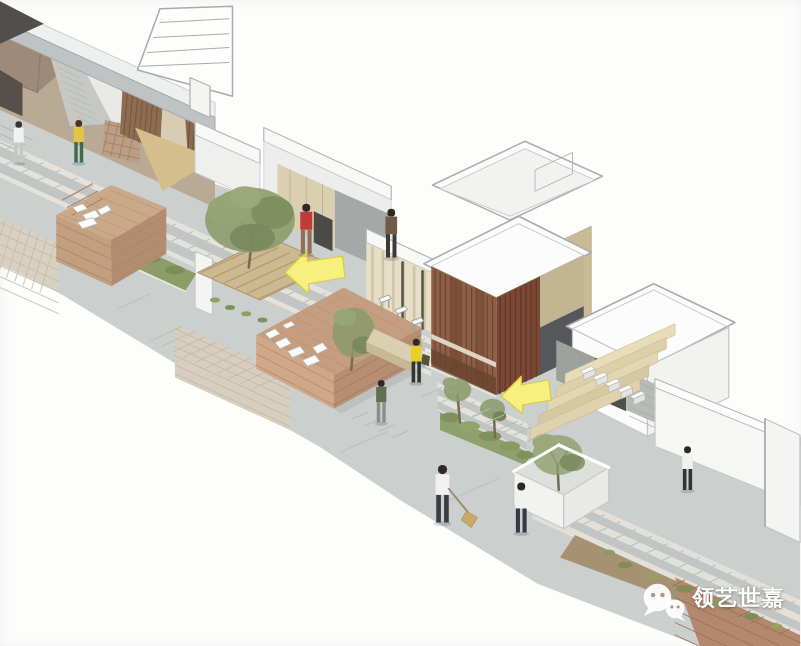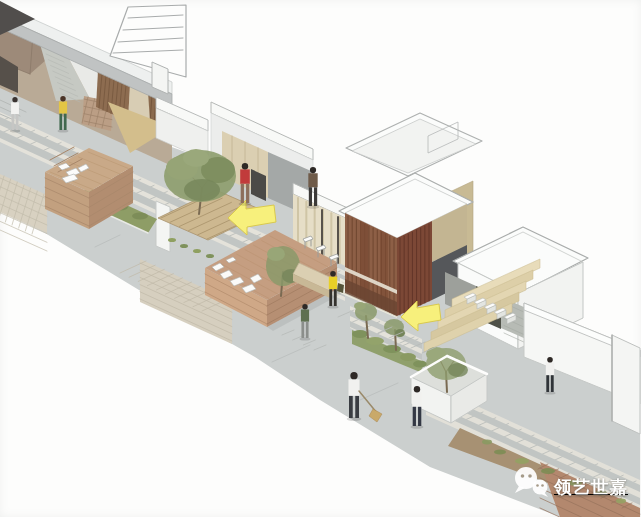--- a/index.html
+++ b/index.html
@@ -1,19 +1,19 @@
 <!DOCTYPE html>
 <html><head>
 <meta charset="utf-8">
 <style>
   html,body{margin:0;padding:0;background:#fff;}
   #stage{position:relative;width:641px;height:517px;background:#fdfdfc;overflow:hidden;
          box-shadow:inset 0 0 10px rgba(120,125,125,.10);font-family:"Liberation Sans",sans-serif;}
   #scene{position:absolute;left:0;top:0;}
-  #watermark{position:absolute;left:513px;top:466px;display:flex;align-items:flex-end;gap:5px;text-decoration:underline;}
+  #watermark{position:absolute;left:513px;top:466px;display:flex;align-items:flex-start;gap:5px;}
   #watermark .wm-text{color:#ffffff;font-size:17.5px;font-weight:bold;letter-spacing:1px;
       text-shadow:0 1px 2px rgba(95,88,74,.65), 0 0 1px rgba(95,88,74,.4);white-space:nowrap;}
 </style>
 </head>
 <body>
 
 <div id="stage">
   <svg id="scene" width="641" height="517" viewBox="0 0 641 517" xmlns="http://www.w3.org/2000/svg">
       <polygon points="0,86 211,161 313,207 640,357 640,517 560,517 430,467 320,400 255,357 167,307 45,233 0,211" fill="#cbcfce" stroke="none" stroke-width="0" opacity="1" stroke-linejoin="round"></polygon>
       <line x1="120" y1="235" x2="95" y2="247" stroke="#bdc1c0" stroke-width="1" stroke-linecap="round"></line>

